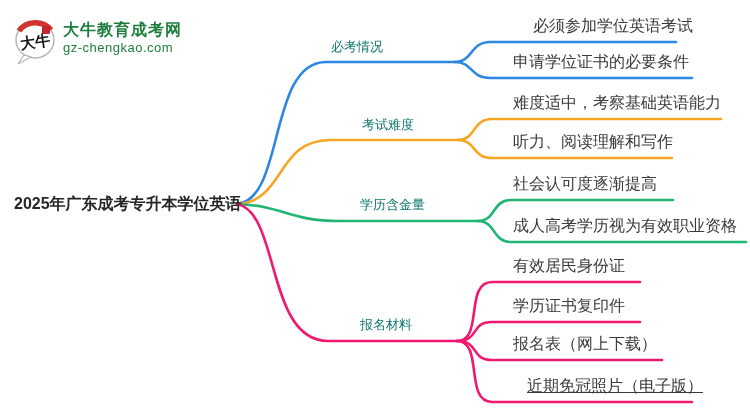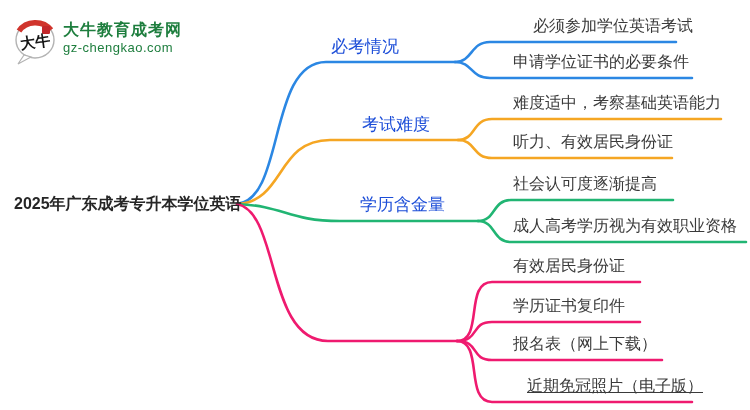--- a/index.html
+++ b/index.html
@@ -2,21 +2,21 @@
 <html><head>
 <meta charset="utf-8">
 <style>
   html,body{margin:0;padding:0;background:#ffffff;}
   body{width:750px;height:410px;position:relative;overflow:hidden;
        font-family:"Liberation Sans","DejaVu Sans",sans-serif;}
   #stage{position:absolute;inset:0;width:750px;height:410px;}
   #connectors{position:absolute;left:0;top:0;width:750px;height:410px;}
   .lbl{position:absolute;white-space:nowrap;line-height:22px;color:#3c3c3c;}
   .root-lbl{font-size:16px;font-weight:600;color:#262626;}
-  .branch-lbl{font-size:17px;color:#1d4ed8;}
+  .branch-lbl{font-size:13px;color:#0f766e;}
   .leaf-lbl{font-size:16px;color:#3a3a3a;}
   
   .logo{position:absolute;left:13px;top:15px;display:flex;align-items:flex-start;cursor:pointer;}
   .logo-txt{margin-left:4px;padding-top:4px;}
   .logo-title{font-size:16px;font-weight:bold;color:#1e7e3e;line-height:22px;letter-spacing:1px;}
   .logo-sub{font-size:13px;font-weight:normal;color:#1e7e3e;line-height:14px;letter-spacing:.5px;}
 </style>
 </head>
 <body>
 
@@ -63,24 +63,25 @@
       <div class="logo-title">大牛教育成考网</div>
       <div class="logo-sub">gz-chengkao.com</div>
     </div>
   </div>
 
   <div class="lbl root-lbl" style="left:14px;top:193px;">2025年广东成考专升本学位英语</div>
 
   <div class="lbl branch-lbl" style="left:331px;top:36px;">必考情况</div>
   <div class="lbl branch-lbl" style="left:362px;top:114px;">考试难度</div>
   <div class="lbl branch-lbl" style="left:360px;top:194px;">学历含金量</div>
+  <div class="lbl branch-lbl" style="left:360px;top:314px;">报名材料</div>
 
   <div class="lbl leaf-lbl" style="left:513px;top:15px;margin-left:20px;">必须参加学位英语考试</div>
   <div class="lbl leaf-lbl" style="left:513px;top:51px;">申请学位证书的必要条件</div>
   <div class="lbl leaf-lbl" style="left:513px;top:92px;">难度适中，考察基础英语能力</div>
-  <div class="lbl leaf-lbl" style="left:513px;top:131px;">听力、有效居民身份证</div>
+  <div class="lbl leaf-lbl" style="left:513px;top:131px;">听力、阅读理解和写作</div>
   <div class="lbl leaf-lbl" style="left:513px;top:173px;">社会认可度逐渐提高</div>
   <div class="lbl leaf-lbl" style="left:513px;top:215px;">成人高考学历视为有效职业资格</div>
   <div class="lbl leaf-lbl" style="left:513px;top:255px;">有效居民身份证</div>
   <div class="lbl leaf-lbl" style="left:513px;top:295px;">学历证书复印件</div>
   <div class="lbl leaf-lbl" style="left:513px;top:333px;">报名表（网上下载）</div>
   <div class="lbl leaf-lbl" style="left:527px;top:375px;text-decoration:underline;">近期免冠照片（电子版）</div>
 </div>
 
 </body></html>

